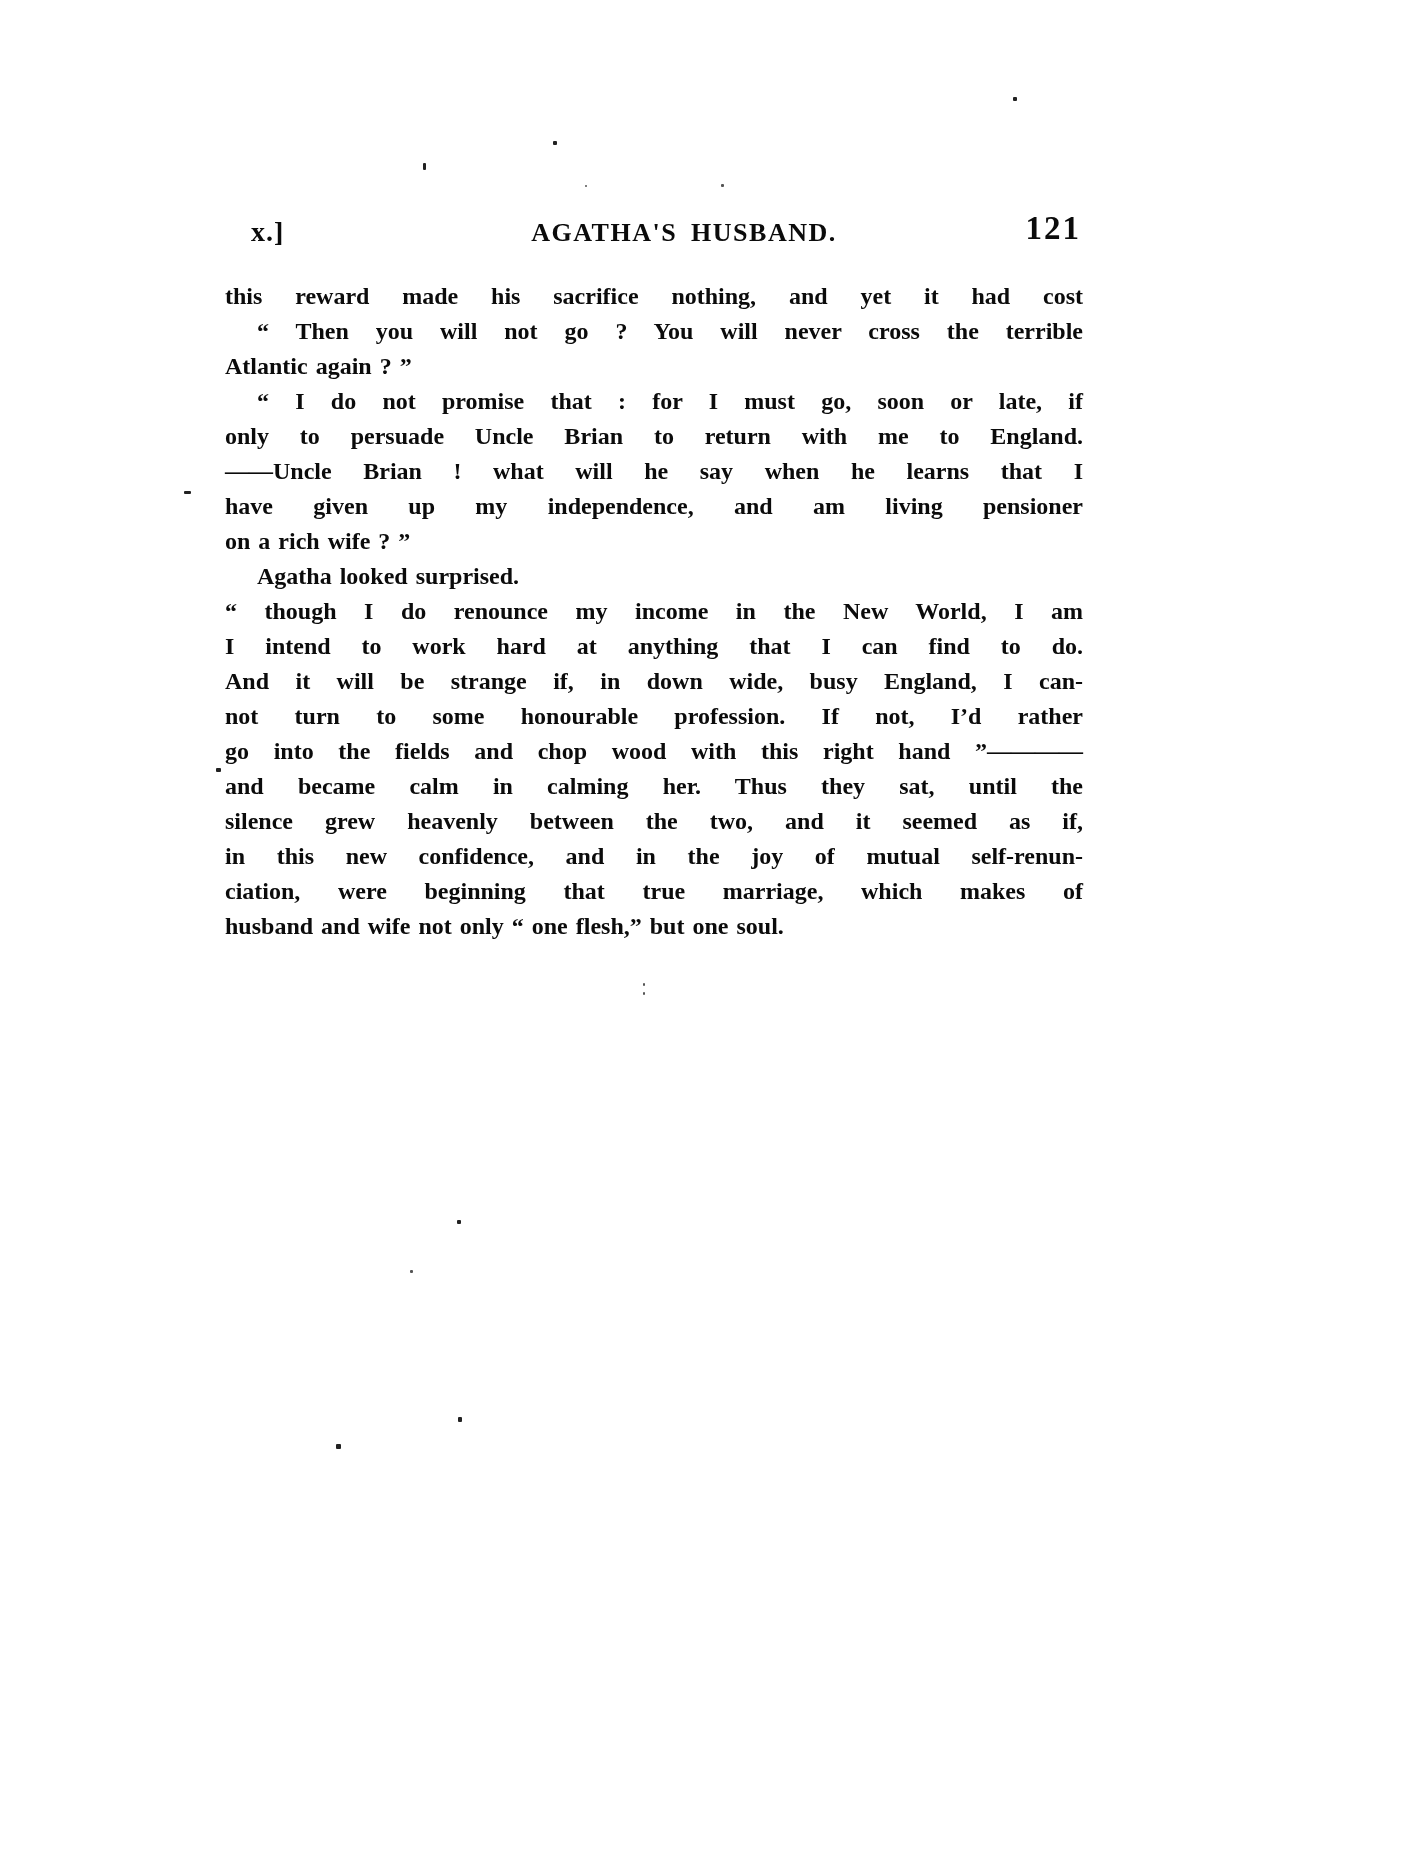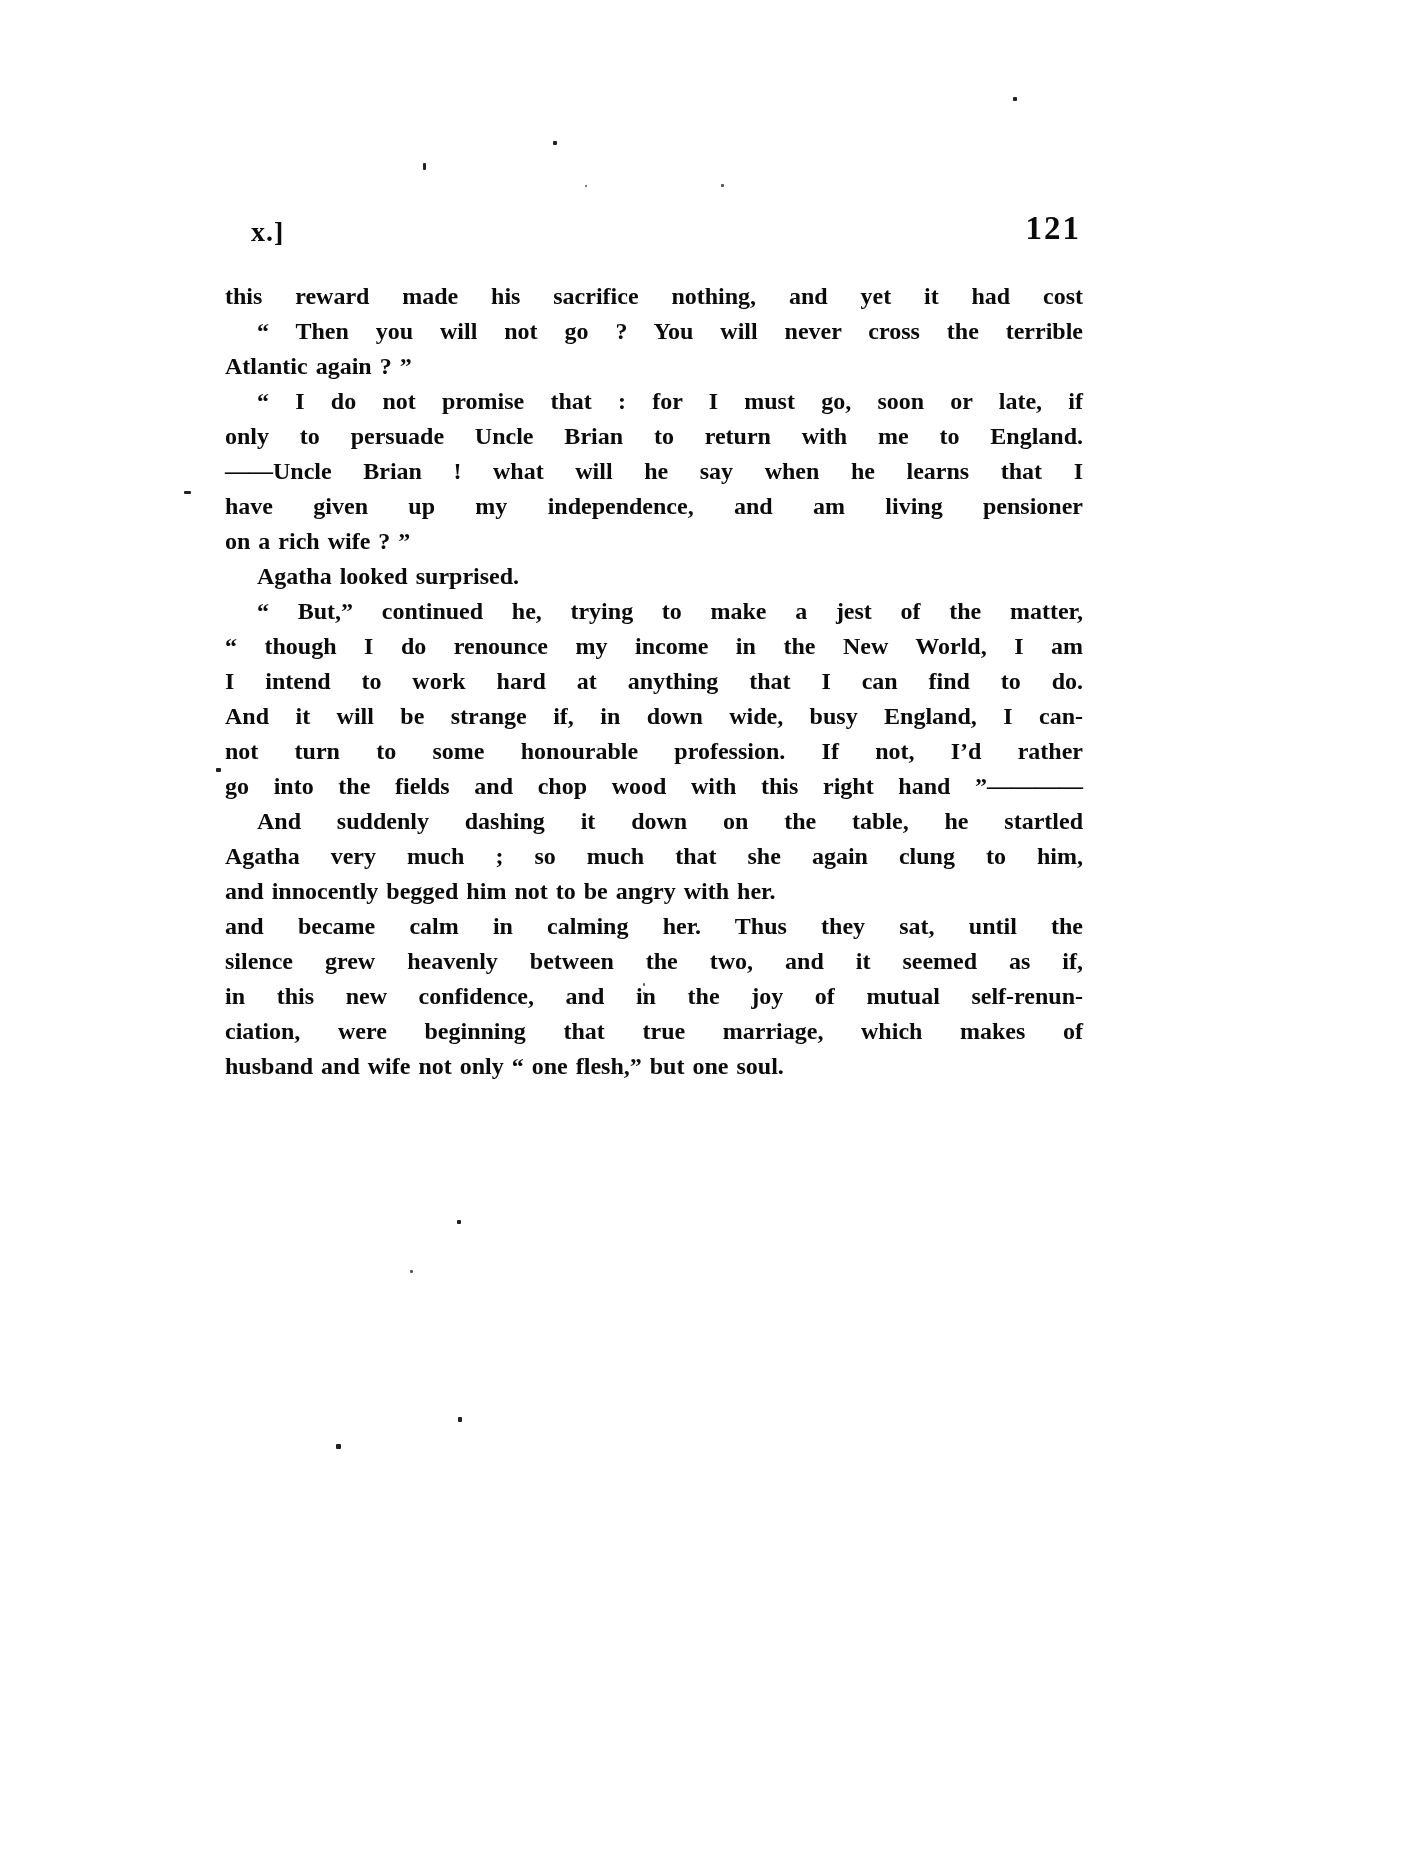--- a/index.html
+++ b/index.html
@@ -42,20 +42,21 @@
   .speck{position:absolute;background:#222;border-radius:1px;}
   .speck.faint{background:#555;}
 </style>
 </head>
 <body>
 
 <div class="page">
 
   <div class="header-row">
     <span class="chapter-marker">x.]</span>
+    <span class="running-title">AGATHA'S HUSBAND.</span>
     <span class="page-number">121</span>
   </div>
 
   <div class="body-text">
 
     <div class="para">
       <div class="line">this reward made his sacrifice nothing, and yet it had cost</div>
     </div>
 
     <div class="para">
@@ -69,33 +70,27 @@
       <div class="line">——Uncle Brian !  what will he say when he learns that I</div>
       <div class="line">have given up my independence, and am living pensioner</div>
       <div class="line last">on a rich wife ? ”</div>
     </div>
 
     <div class="para">
       <div class="line indent last">Agatha looked surprised.</div>
     </div>
 
     <div class="para">
-      <div class="line indent">“ But,” continued he, trying to make a jest of the matter,</div>
       <div class="line">“ though I do renounce my income in the New World, I am</div>
       <div class="line">I intend to work hard at anything that I can find to do.</div>
       <div class="line">And it will be strange if, in down wide, busy England, I can-</div>
       <div class="line">not turn to some honourable profession.  If not, I’d rather</div>
       <div class="line">go into the fields and chop wood with this right hand ”————</div>
     </div>
 
-    <div class="para">
-      <div class="line indent">And suddenly dashing it down on the table, he startled</div>
-      <div class="line">Agatha very much ; so much that she again clung to him,</div>
-      <div class="line last">and innocently begged him not to be angry with her.</div>
-    </div>
 
     <div class="para">
       <div class="line">and became calm in calming her.  Thus they sat, until the</div>
       <div class="line">silence grew heavenly between the two, and it seemed as if,</div>
       <div class="line">in this new confidence, and in the joy of mutual self-renun-</div>
       <div class="line">ciation, were beginning that true marriage, which makes of</div>
       <div class="line last">husband and wife not only “ one flesh,” but one soul.</div>
     </div>
 
   </div>

